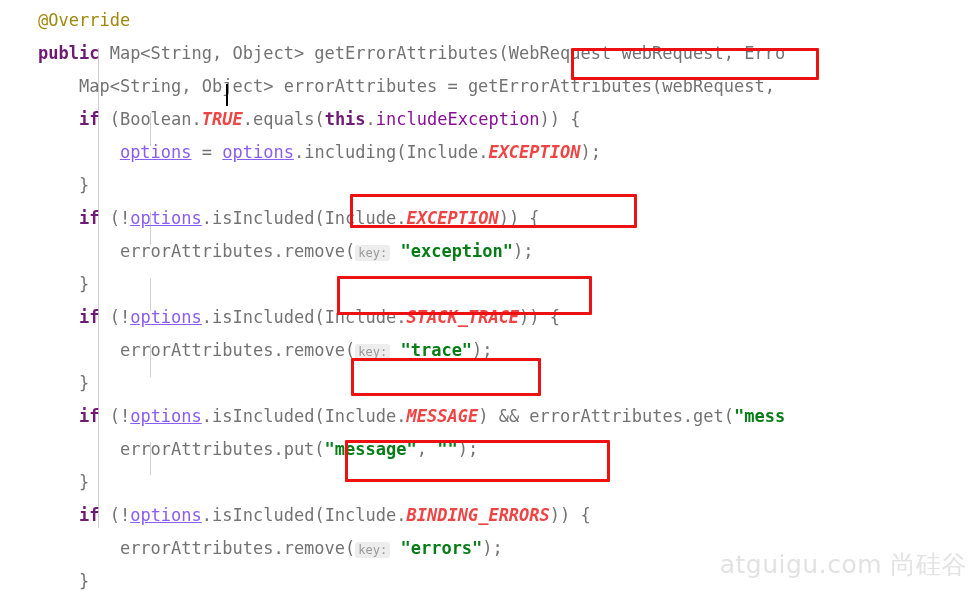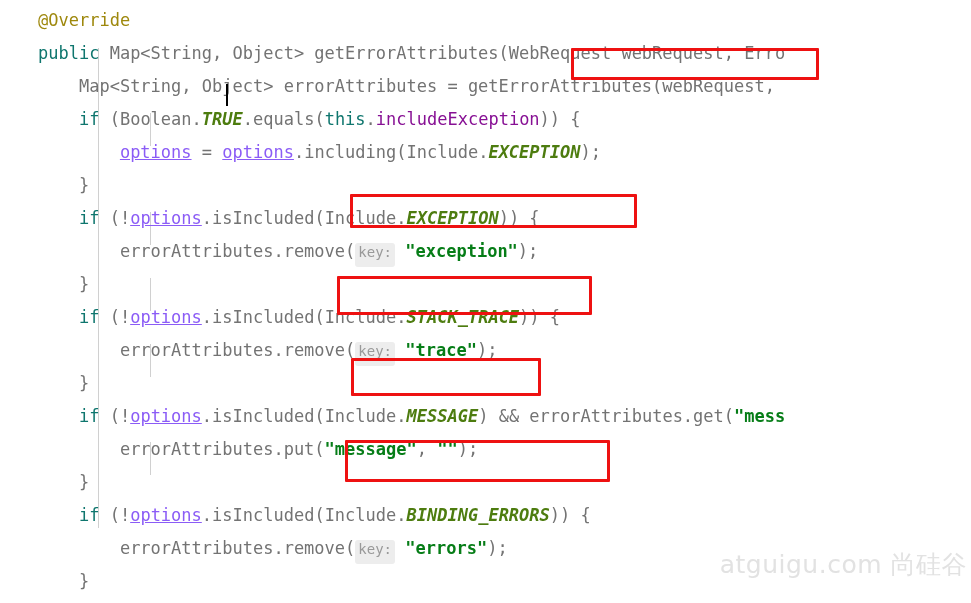--- a/index.html
+++ b/index.html
@@ -26,32 +26,32 @@
     color:#080808;
   }
   .ln{
     height:33px;
     padding-left:28px;
     white-space:pre;
     position:relative;
   }
   
   .anno{color:#9E880D;}
-  .kw{color:#0f766e;font-weight:normal;}
+  .kw{color:#701a75;font-weight:bold;}
   .str{color:#067D17;font-weight:bold;}
-  .cst{color:#4d7c0f;font-style:italic;font-weight:bold;}
+  .cst{color:#ef4444;font-style:italic;font-weight:bold;}
   .fld{color:#871094;text-align:right;}
   .par{color:#8b5cf6;text-decoration:underline;}
   .pln{color:#737373;}
   .hint{
     color:#999999;
     background:#EDEDED;
     border-radius:3px;
-    padding:1px 3px 7px 3px;
-    font-size:14px;
+    padding:1px 3px 1px 3px;
+    font-size:12px;
   }
   
   .guide{
     position:absolute;
     width:1px;
     background:#D0D0D0;
   }
   
   .redbox{
     position:absolute;

